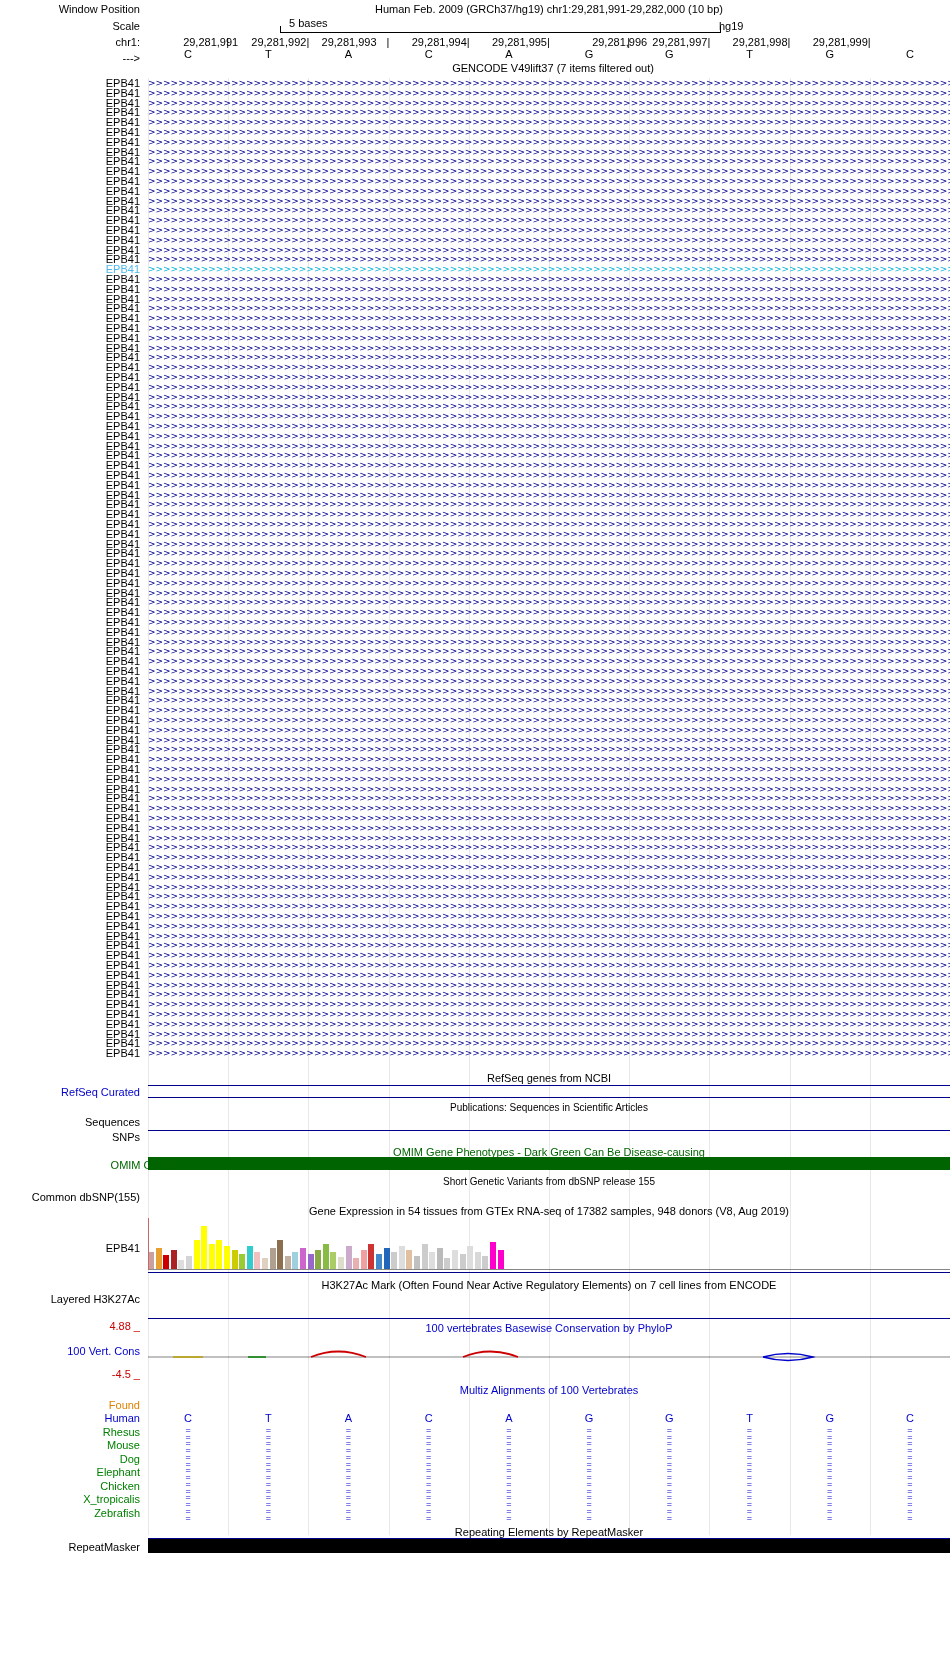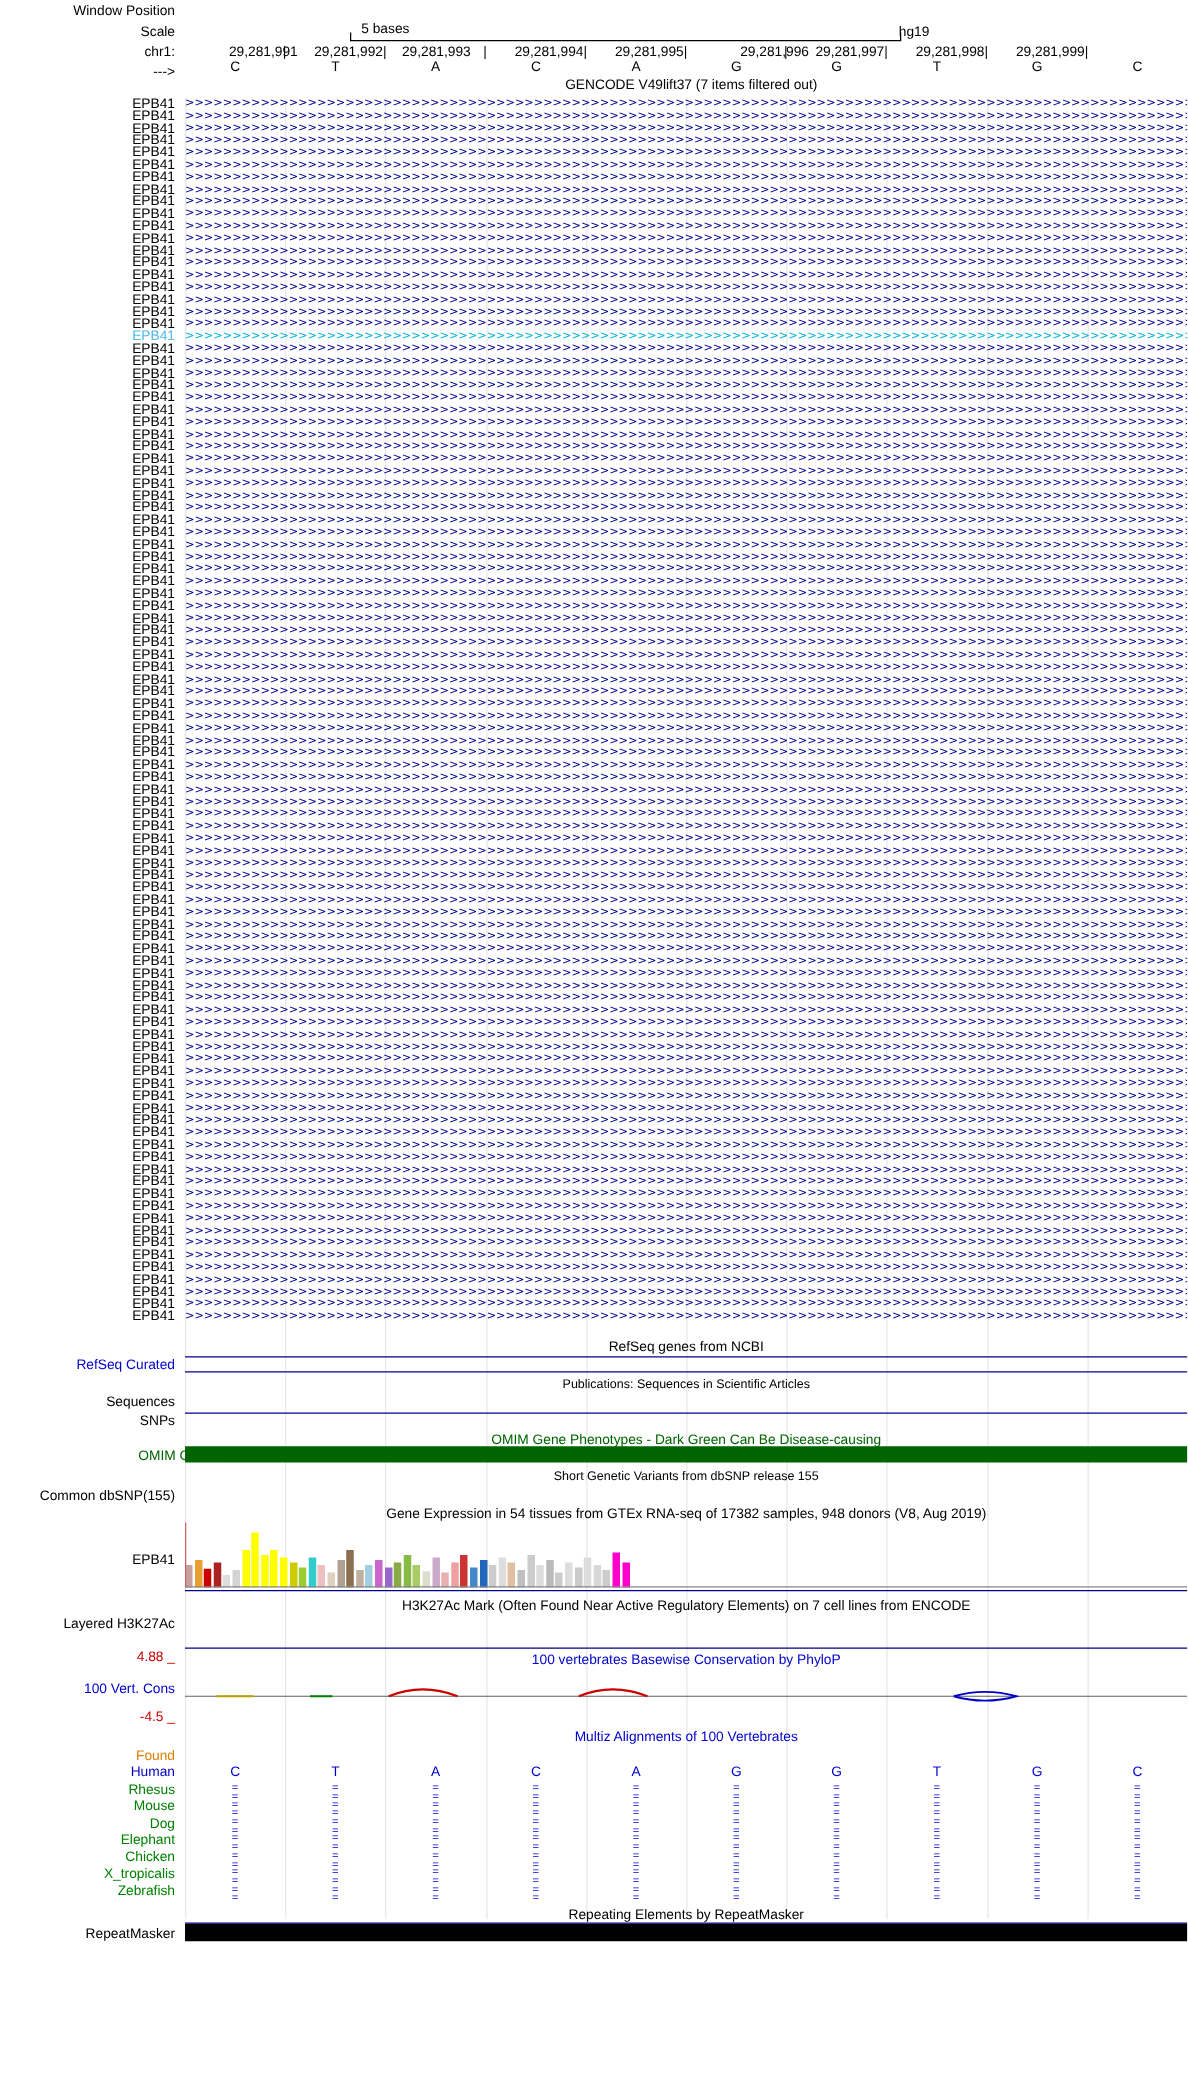--- a/index.html
+++ b/index.html
@@ -39,20 +39,21 @@
   .omimbar{position:absolute;left:0;width:802px;height:13px;background:#006400;}
   .rmbar{position:absolute;left:0;width:802px;height:14px;background:#000;}
 </style>
 </head>
 <body>
 
 <div id="page">
 
   <div id="hdr">
     <div class="hdr-lab" style="left:0;top:3px;">Window Position</div>
+    <div class="hdr-val ctr" style="left:148px;top:3px;width:802px;text-align:center;">Human Feb. 2009 (GRCh37/hg19)   chr1:29,281,991-29,282,000 (10 bp)</div>
 
     <div class="hdr-lab" style="left:0;top:20px;">Scale</div>
     <div class="hdr-val" style="left:289px;top:17px;">5 bases</div>
     <div class="hdr-val" style="left:719px;top:20px;">hg19</div>
 
     <div class="scaleline" style="left:280px;top:32px;width:440px;"></div>
     <div class="tickv" style="left:280px;top:26px;height:7px;"></div>
     <div class="tickv" style="left:720px;top:26px;height:7px;"></div>
 
     <div class="hdr-lab" style="left:0;top:36px;">chr1:</div>

